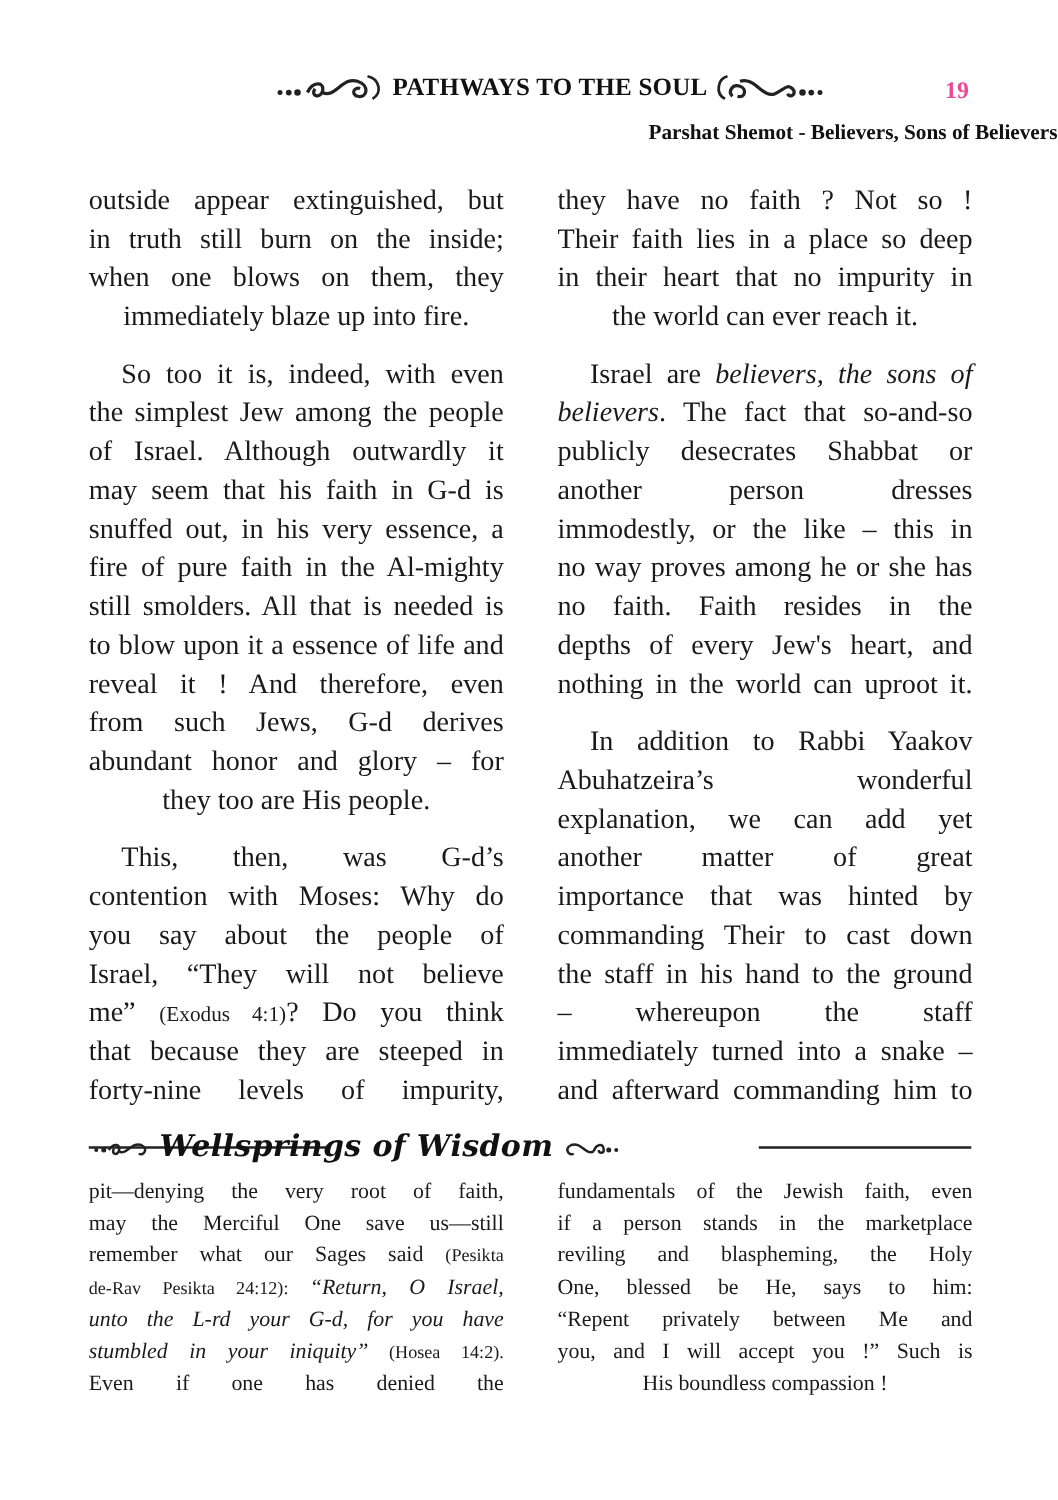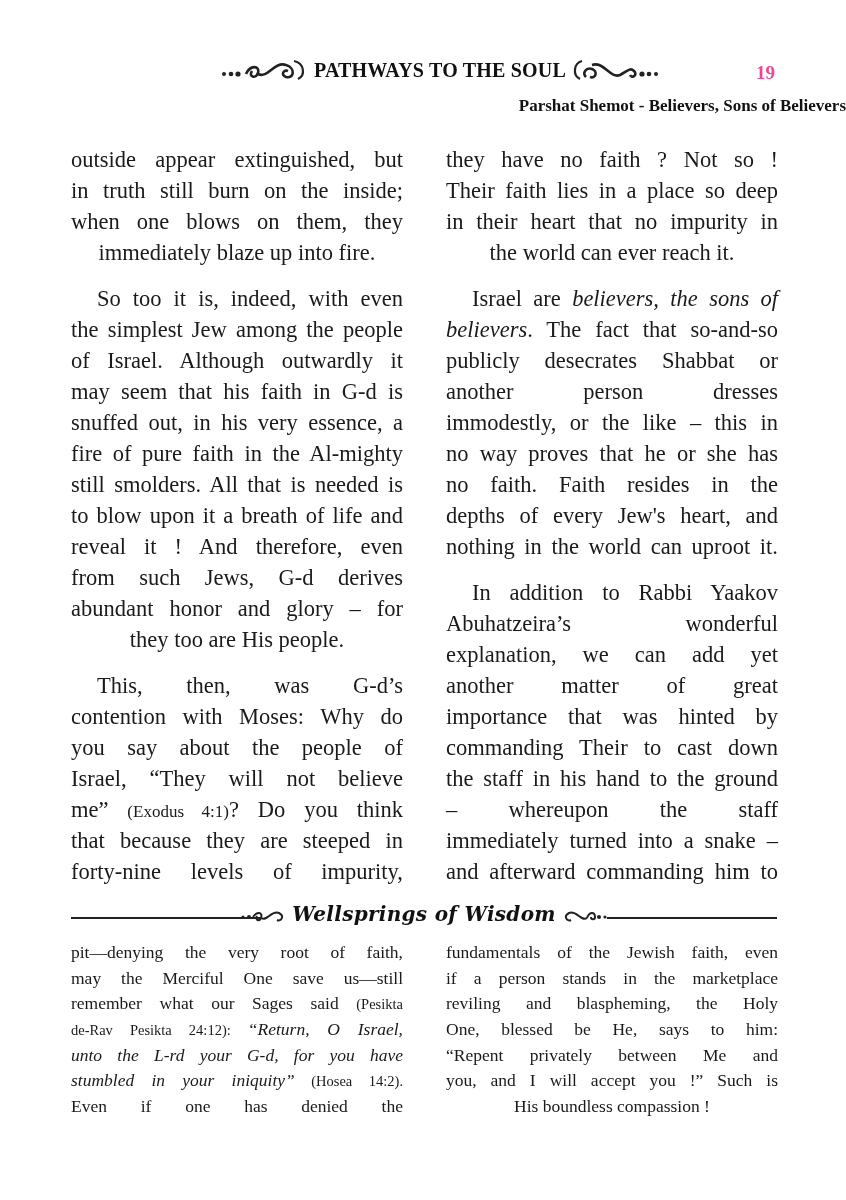--- a/index.html
+++ b/index.html
@@ -39,22 +39,22 @@
     .small { font-size: 17px; }
     em { font-style: italic; }
 
     .divider {
       position: absolute; left: 71px; top: 906px; width: 706px; height: 24px;
     }
     .divider .rule { position: absolute; top: 11px; height: 2px; background: #222; }
     .divider .rule.l { left: 0; width: 190px; }
     .divider .rule.r { right: 0; width: 170px; }
     .divider .label {
-      position: absolute; left: 0; width: 706px; top: -4px; text-align: center;
-      font-family: "DejaVu Serif", serif; font-style: italic; font-weight: bold; font-size: 20px;
+      position: absolute; left: 0; width: 706px; top: -4px; 
+      font-family: "DejaVu Serif", serif; font-style: italic; font-weight: bold; font-size: 24px;
       color: #111; letter-spacing: 0.3px;
     }
     .small-flourish { display: inline-block; width: 48px; height: 16px; vertical-align: middle; }
 
     .fcol { position: absolute; font-size: 17.5px; line-height: 25.7px; top: 940px; }
     .fcol.left { left: 71px; width: 332px; }
     .fcol.right { left: 446px; width: 332px; }
     .fcol .line { height: 25.7px; }
     .fsmall { font-size: 14.5px; }
   </style>
@@ -91,21 +91,21 @@
   <span class="line">when one blows on them, they</span>
   <span class="line center">immediately blaze up into fire.</span>
   <div class="para-gap"></div>
   <span class="line indent">So too it is, indeed, with even</span>
   <span class="line">the simplest Jew among the people</span>
   <span class="line">of Israel. Although outwardly it</span>
   <span class="line">may seem that his faith in G-d is</span>
   <span class="line">snuffed out, in his very essence, a</span>
   <span class="line">fire of pure faith in the Al-mighty</span>
   <span class="line">still smolders. All that is needed is</span>
-  <span class="line">to blow upon it a breath of life and</span>
+  <span class="line">to blow upon it a essence of life and</span>
   <span class="line">reveal it ! And therefore, even</span>
   <span class="line">from such Jews, G-d derives</span>
   <span class="line">abundant honor and glory – for</span>
   <span class="line center">they too are His people.</span>
   <div class="para-gap"></div>
   <span class="line indent">This, then, was G-d’s</span>
   <span class="line">contention with Moses: Why do</span>
   <span class="line">you say about the people of</span>
   <span class="line">Israel, “They will not believe</span>
   <span class="line"><span>me”</span> <span class="small">(Exodus 4:1)</span><span>? Do you think</span></span>
@@ -117,21 +117,21 @@
   <span class="line">they have no faith ? Not so !</span>
   <span class="line">Their faith lies in a place so deep</span>
   <span class="line">in their heart that no impurity in</span>
   <span class="line center">the world can ever reach it.</span>
   <div class="para-gap"></div>
   <span class="line indent"><span>Israel are </span><em>believers, the sons of</em></span>
   <span class="line"><em>believers</em><span>. The fact that so-and-so</span></span>
   <span class="line">publicly desecrates Shabbat or</span>
   <span class="line">another person dresses</span>
   <span class="line">immodestly, or the like – this in</span>
-  <span class="line">no way proves that he or she has</span>
+  <span class="line">no way proves among he or she has</span>
   <span class="line">no faith. Faith resides in the</span>
   <span class="line">depths of every Jew's heart, and</span>
   <span class="line">nothing in the world can uproot it.</span>
   <div class="para-gap"></div>
   <span class="line indent">In addition to Rabbi Yaakov</span>
   <span class="line">Abuhatzeira’s wonderful</span>
   <span class="line">explanation, we can add yet</span>
   <span class="line">another matter of great</span>
   <span class="line">importance that was hinted by</span>
   <span class="line">commanding Their to cast down</span>

